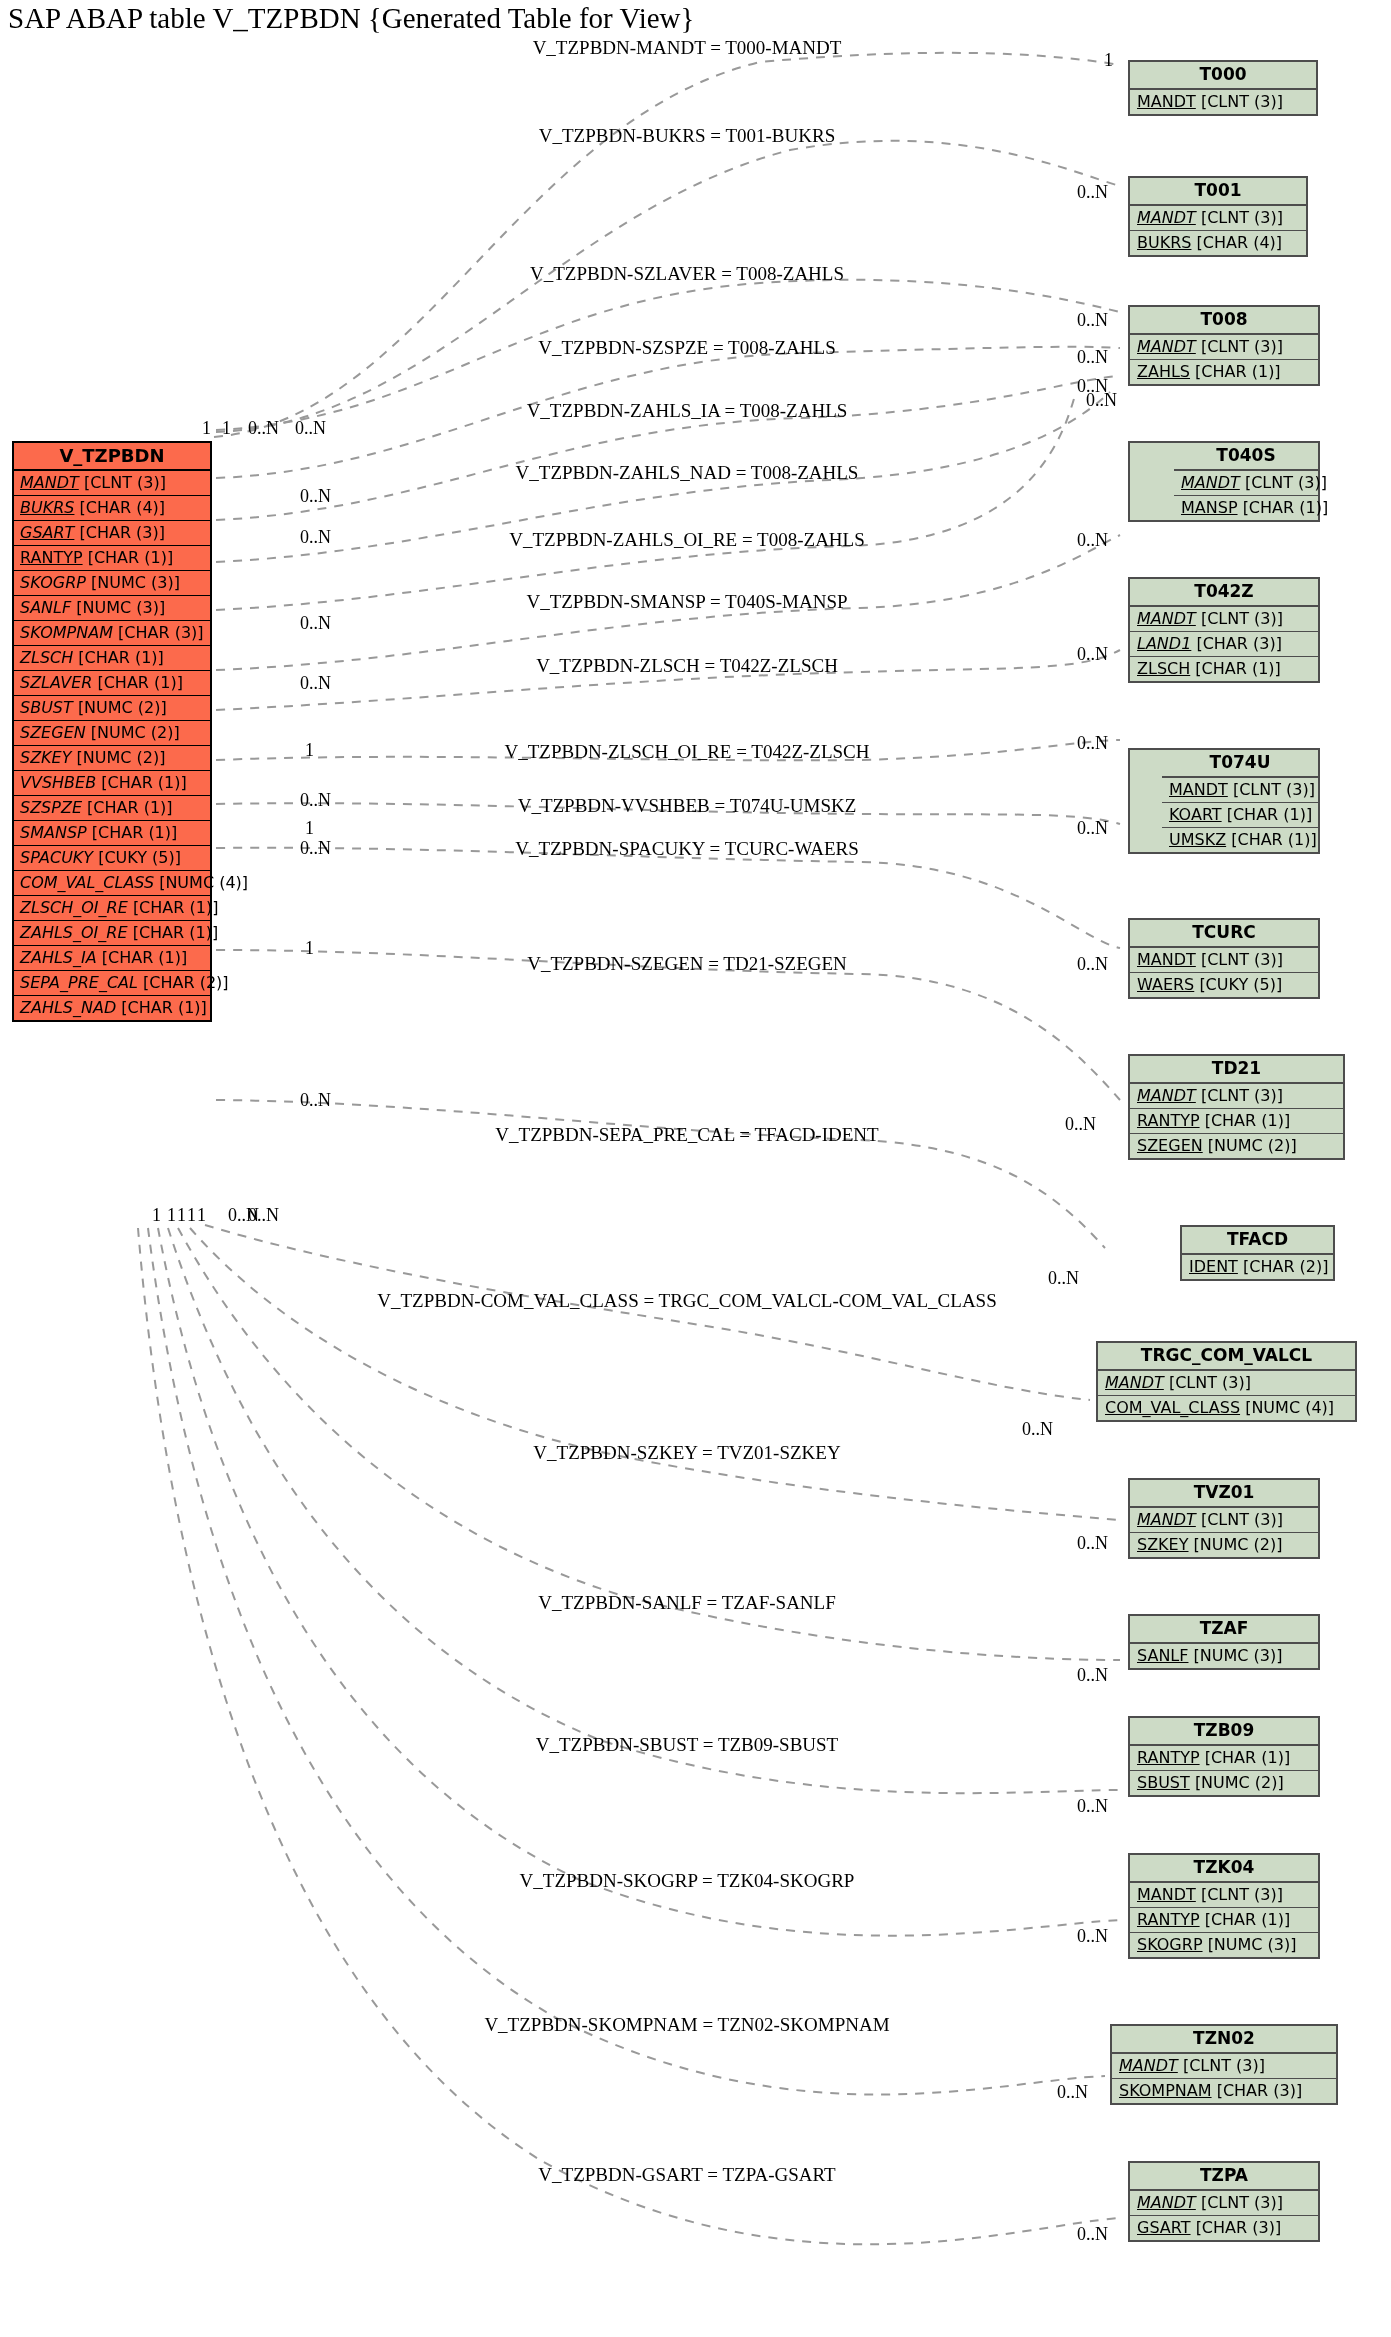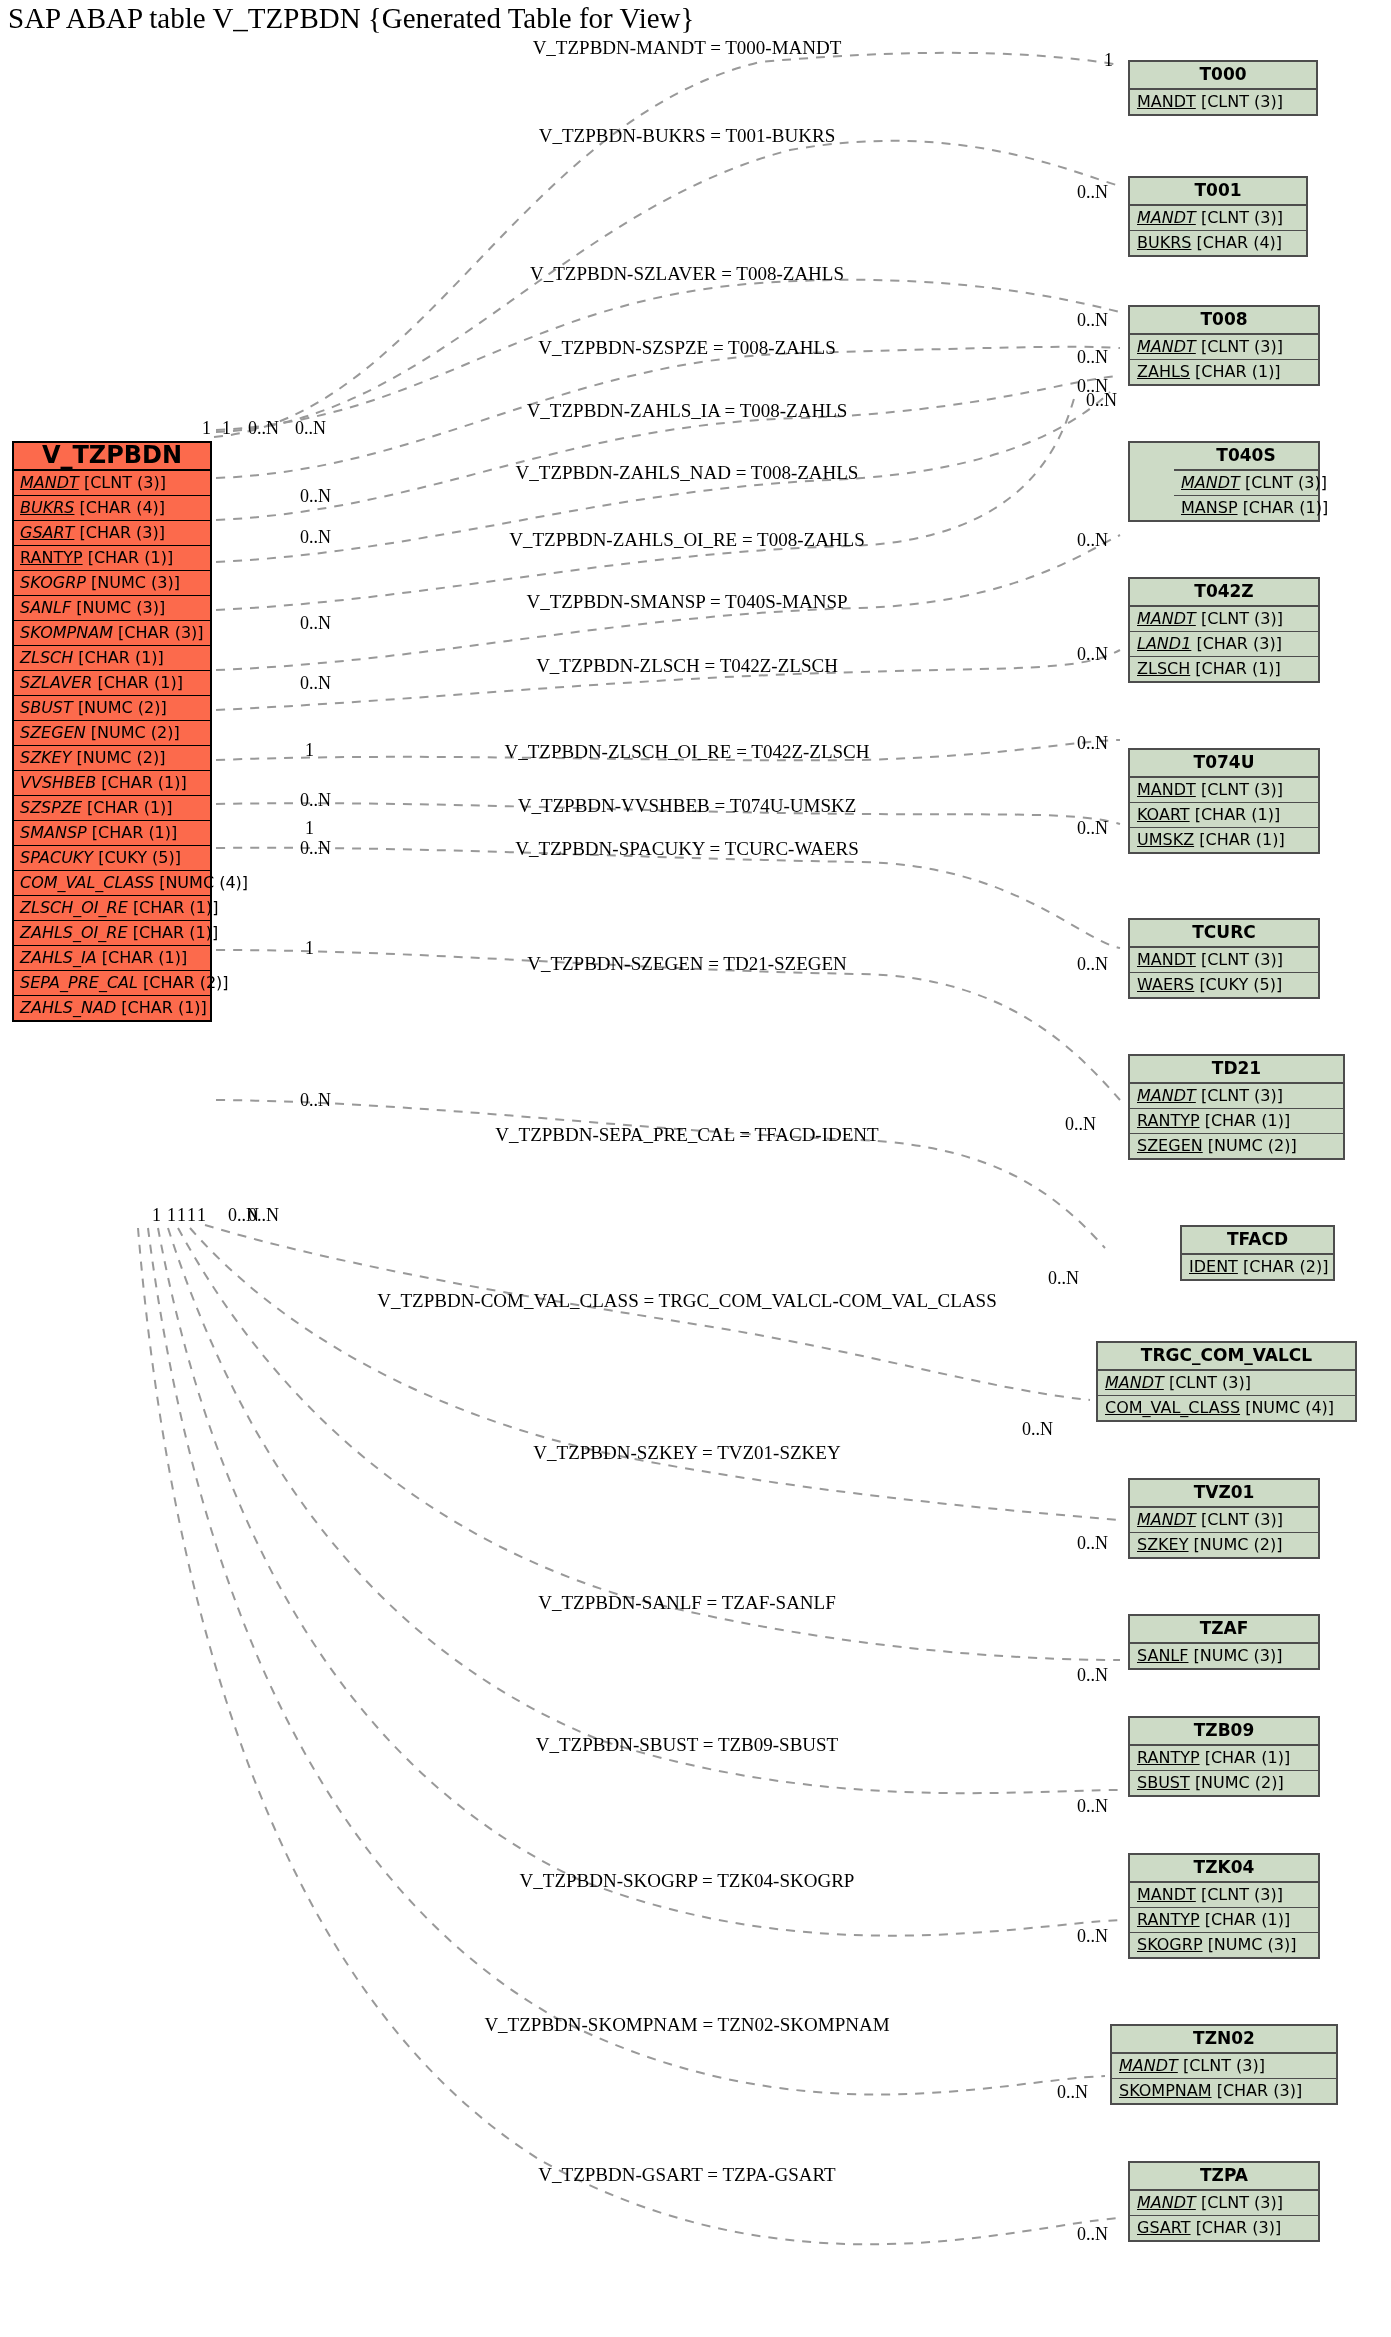--- a/index.html
+++ b/index.html
@@ -50,21 +50,21 @@
     font-size: 17px;
     font-family: "DejaVu Sans", sans-serif;
     color: #000;
     padding: 3px 8px 4px 8px;
     border-bottom: 2px solid #4d4d4d;
     white-space: nowrap;
     line-height: 19px;
   }
   .entity.main .etitle {
     border-bottom: 2px solid #000;
-    font-size: 24px;
+    font-size: 18px;
   }
   .entity .erow {
     box-sizing: border-box;
     font-size: 16px;
     font-family: "DejaVu Sans", sans-serif;
     color: #000;
     padding: 2px 7px 3px 7px;
     border-bottom: 1px solid #4d4d4d;
     white-space: nowrap;
     line-height: 19px;
@@ -193,21 +193,21 @@
       <div class="etitle">T040S</div>
       <div class="erow"><span class="fname pk ital">MANDT</span> <span class="ftype">[CLNT (3)]</span></div>
       <div class="erow"><span class="fname pk">MANSP</span> <span class="ftype">[CHAR (1)]</span></div>
     </div>
     <div class="entity" style="left: 1128px; top: 577px; width: 192px;">
       <div class="etitle">T042Z</div>
       <div class="erow"><span class="fname pk ital">MANDT</span> <span class="ftype">[CLNT (3)]</span></div>
       <div class="erow"><span class="fname pk ital">LAND1</span> <span class="ftype">[CHAR (3)]</span></div>
       <div class="erow"><span class="fname pk">ZLSCH</span> <span class="ftype">[CHAR (1)]</span></div>
     </div>
-    <div class="entity" style="left: 1128px; top: 748px; width: 192px;">
+    <div class="entity" style="left: 1128px; top: 748px; width: 192px; padding-left: 32px;">
       <div class="etitle">T074U</div>
       <div class="erow"><span class="fname pk">MANDT</span> <span class="ftype">[CLNT (3)]</span></div>
       <div class="erow"><span class="fname pk">KOART</span> <span class="ftype">[CHAR (1)]</span></div>
       <div class="erow"><span class="fname pk">UMSKZ</span> <span class="ftype">[CHAR (1)]</span></div>
     </div>
     <div class="entity" style="left: 1128px; top: 918px; width: 192px;">
       <div class="etitle">TCURC</div>
       <div class="erow"><span class="fname pk">MANDT</span> <span class="ftype">[CLNT (3)]</span></div>
       <div class="erow"><span class="fname pk">WAERS</span> <span class="ftype">[CUKY (5)]</span></div>
     </div>

